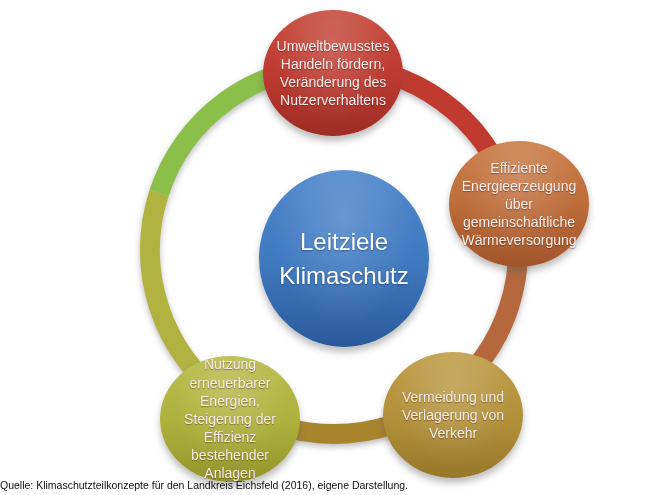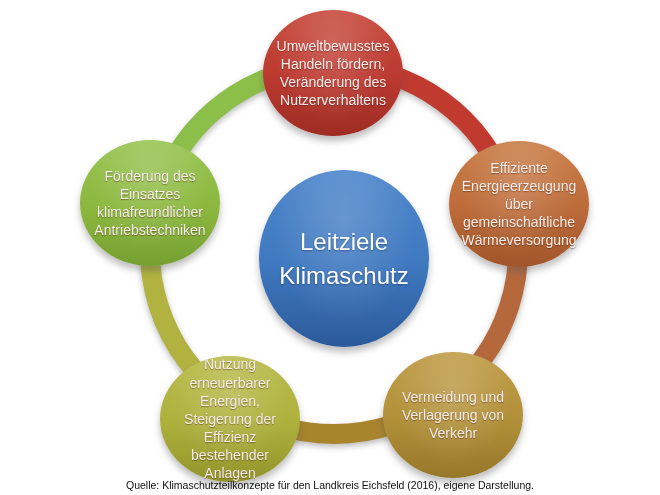--- a/index.html
+++ b/index.html
@@ -42,21 +42,20 @@
   .center-label{
     white-space:pre-line;
     color:#ffffff;
     font-size:24px;
     line-height:1.4;
     text-shadow:0 1px 2px rgba(10,30,70,0.40);
   }
   .caption{
     position:absolute;
     left:0;right:0;bottom:4px;
-    text-align:center;
     font-size:10.5px;
     color:#101010;
     letter-spacing:0px;
   }
 </style>
 </head>
 <body>
 
 <div class="stage">
 
@@ -97,22 +96,16 @@
 bestehender
 Anlagen</div>
   </div>
 
   <div class="node node-right-lower" style="--light: #c09c48; --base: #b3913a; --dark: #97782a;">
     <div class="node-label">Vermeidung und
 Verlagerung von
 Verkehr</div>
   </div>
 
-  <div class="node node-left" style="--light: #98c553; --base: #8cb83f; --dark: #75a032;">
-    <div class="node-label">Förderung des
-Einsatzes
-klimafreundlicher
-Antriebstechniken</div>
-  </div>
 
   <div class="caption">Quelle: Klimaschutzteilkonzepte für den Landkreis Eichsfeld (2016), eigene Darstellung.</div>
 
 </div>
 
 </body></html>

